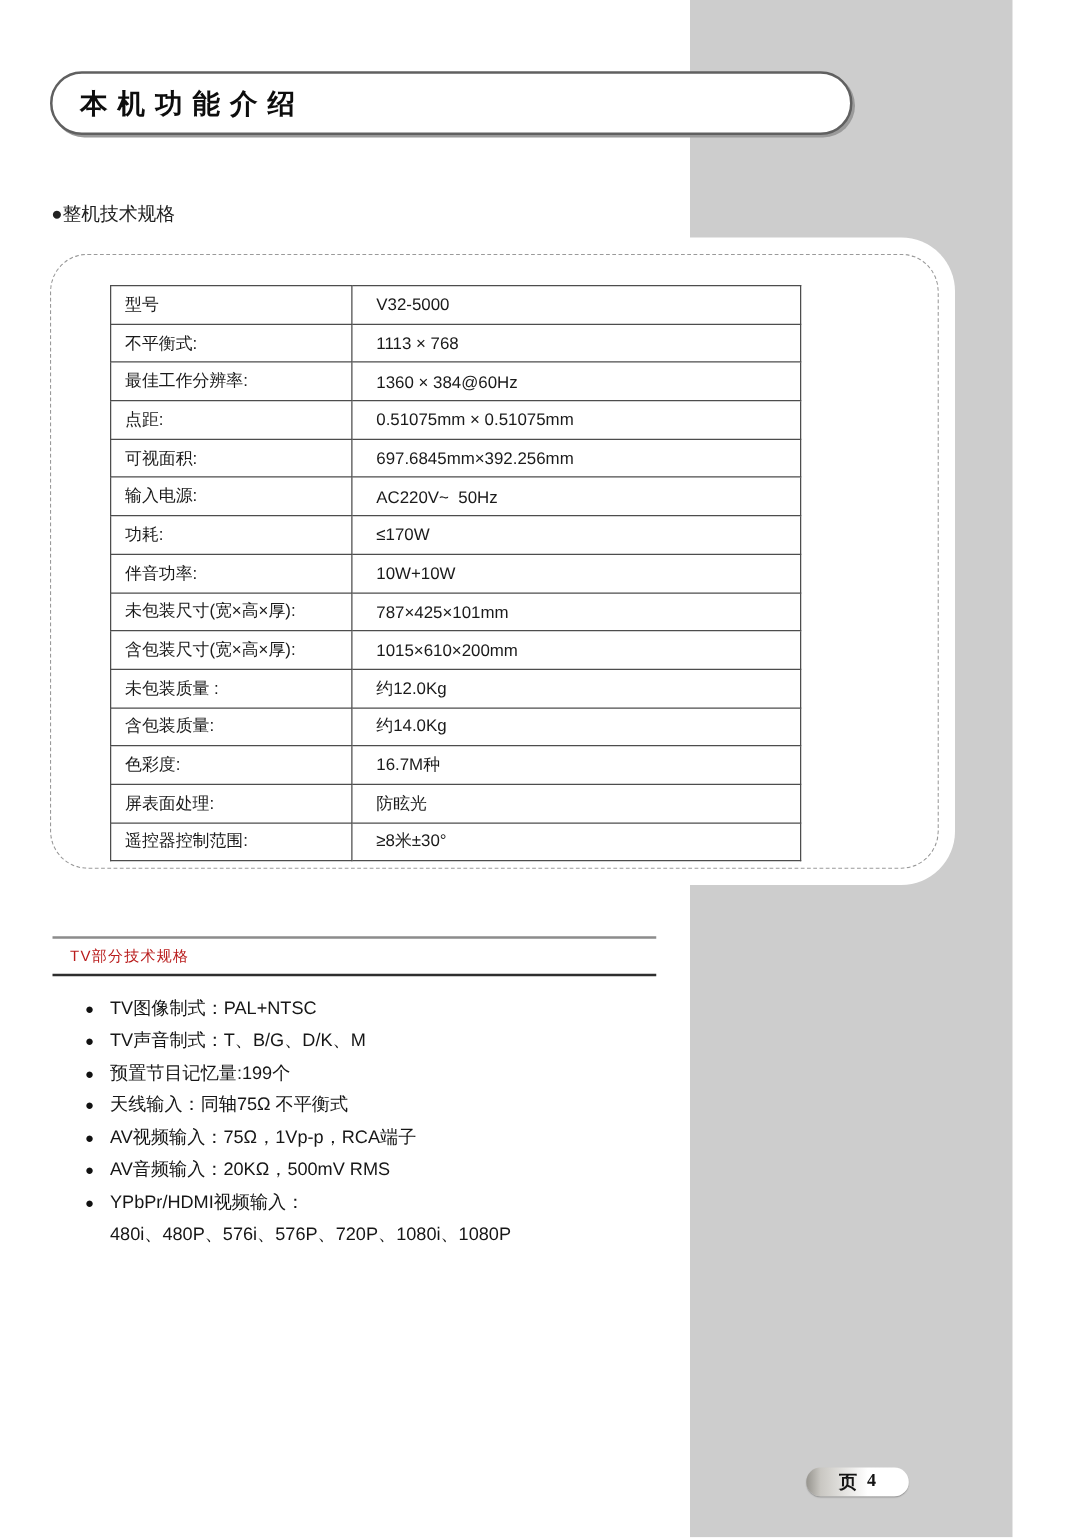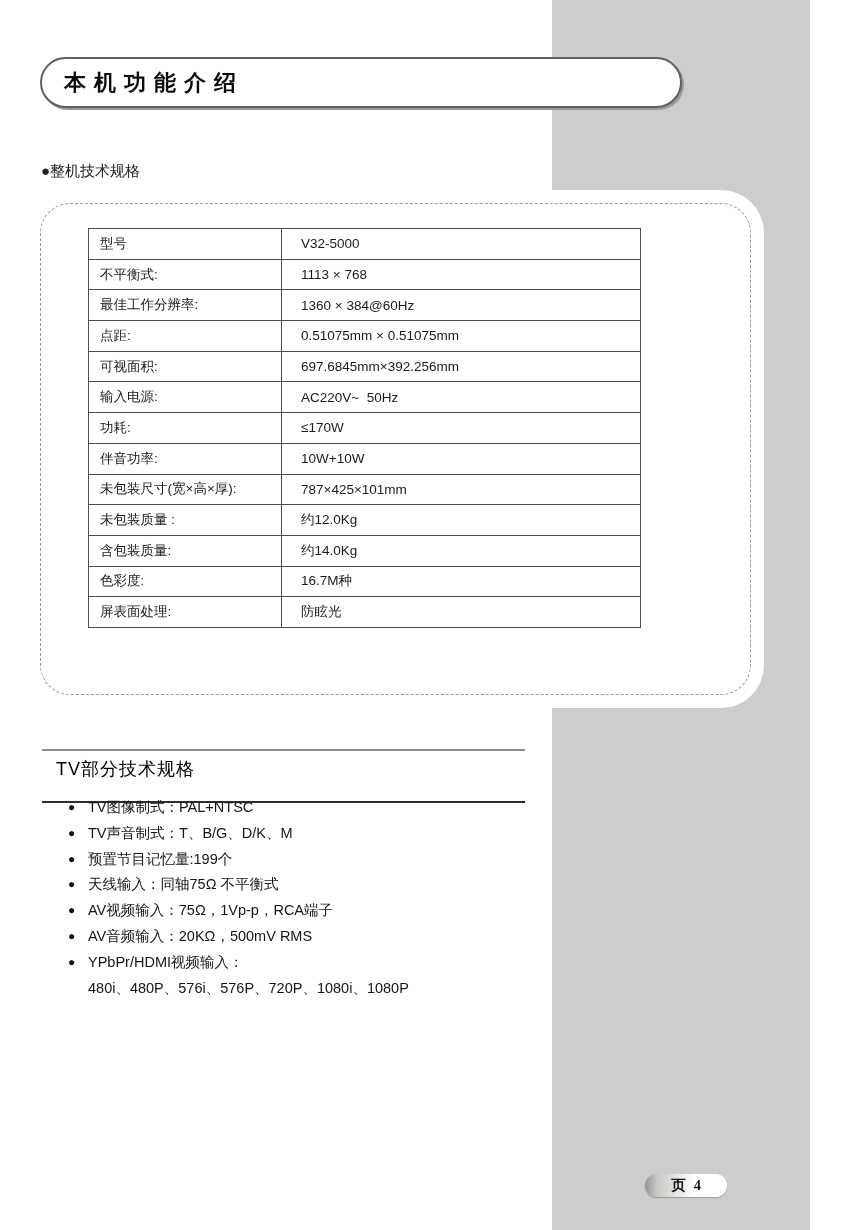--- a/index.html
+++ b/index.html
@@ -54,22 +54,22 @@
     white-space:pre;
   }
   .spec-table td.lbl { width:180px; padding-left:11px; }
   .spec-table td.val { width:338px; padding-left:19px; }
   .tv-heading {
     position:absolute; left:42px; top:749px; width:483px; z-index:2;
   }
   .tv-heading .rule-top { height:2px; background:#8c8c8c; }
   .tv-heading .rule-bottom { height:2px; background:#2e2e2e; }
   .tv-heading .tv-heading-text {
-    font-size:18px; color:#000000;
-    padding:6px 0 20px 14px; letter-spacing:1px;
+    font-size:12px; color:#b91c1c;
+    padding:6px 0 5px 14px; letter-spacing:1px;
   }
   .tv-list {
     position:absolute; left:68px; top:795px; width:470px; z-index:2;
     font-size:14.5px; color:#161616;
   }
   .tv-list .item {
     position:relative; padding-left:20px; line-height:25.8px;
     white-space:pre;
   }
   .tv-list .item .bullet {
@@ -135,34 +135,42 @@
         </tr>
       <tr>
           <td class="lbl">伴音功率:</td>
           <td class="val">10W+10W</td>
         </tr>
       <tr>
           <td class="lbl">未包装尺寸(宽×高×厚):</td>
           <td class="val">787×425×101mm</td>
         </tr>
       <tr>
+          <td class="lbl">含包装尺寸(宽×高×厚):</td>
+          <td class="val">1015×610×200mm</td>
+        </tr>
+      <tr>
           <td class="lbl">未包装质量 :</td>
           <td class="val">约12.0Kg</td>
         </tr>
       <tr>
           <td class="lbl">含包装质量:</td>
           <td class="val">约14.0Kg</td>
         </tr>
       <tr>
           <td class="lbl">色彩度:</td>
           <td class="val">16.7M种</td>
         </tr>
       <tr>
           <td class="lbl">屏表面处理:</td>
           <td class="val">防眩光</td>
+        </tr>
+      <tr>
+          <td class="lbl">遥控器控制范围:</td>
+          <td class="val">≥8米±30°</td>
         </tr>
     </tbody>
   </table>
 
   <div class="tv-heading">
     <div class="rule-top"></div>
     <div class="tv-heading-text">TV部分技术规格</div>
     <div class="rule-bottom"></div>
   </div>
 

